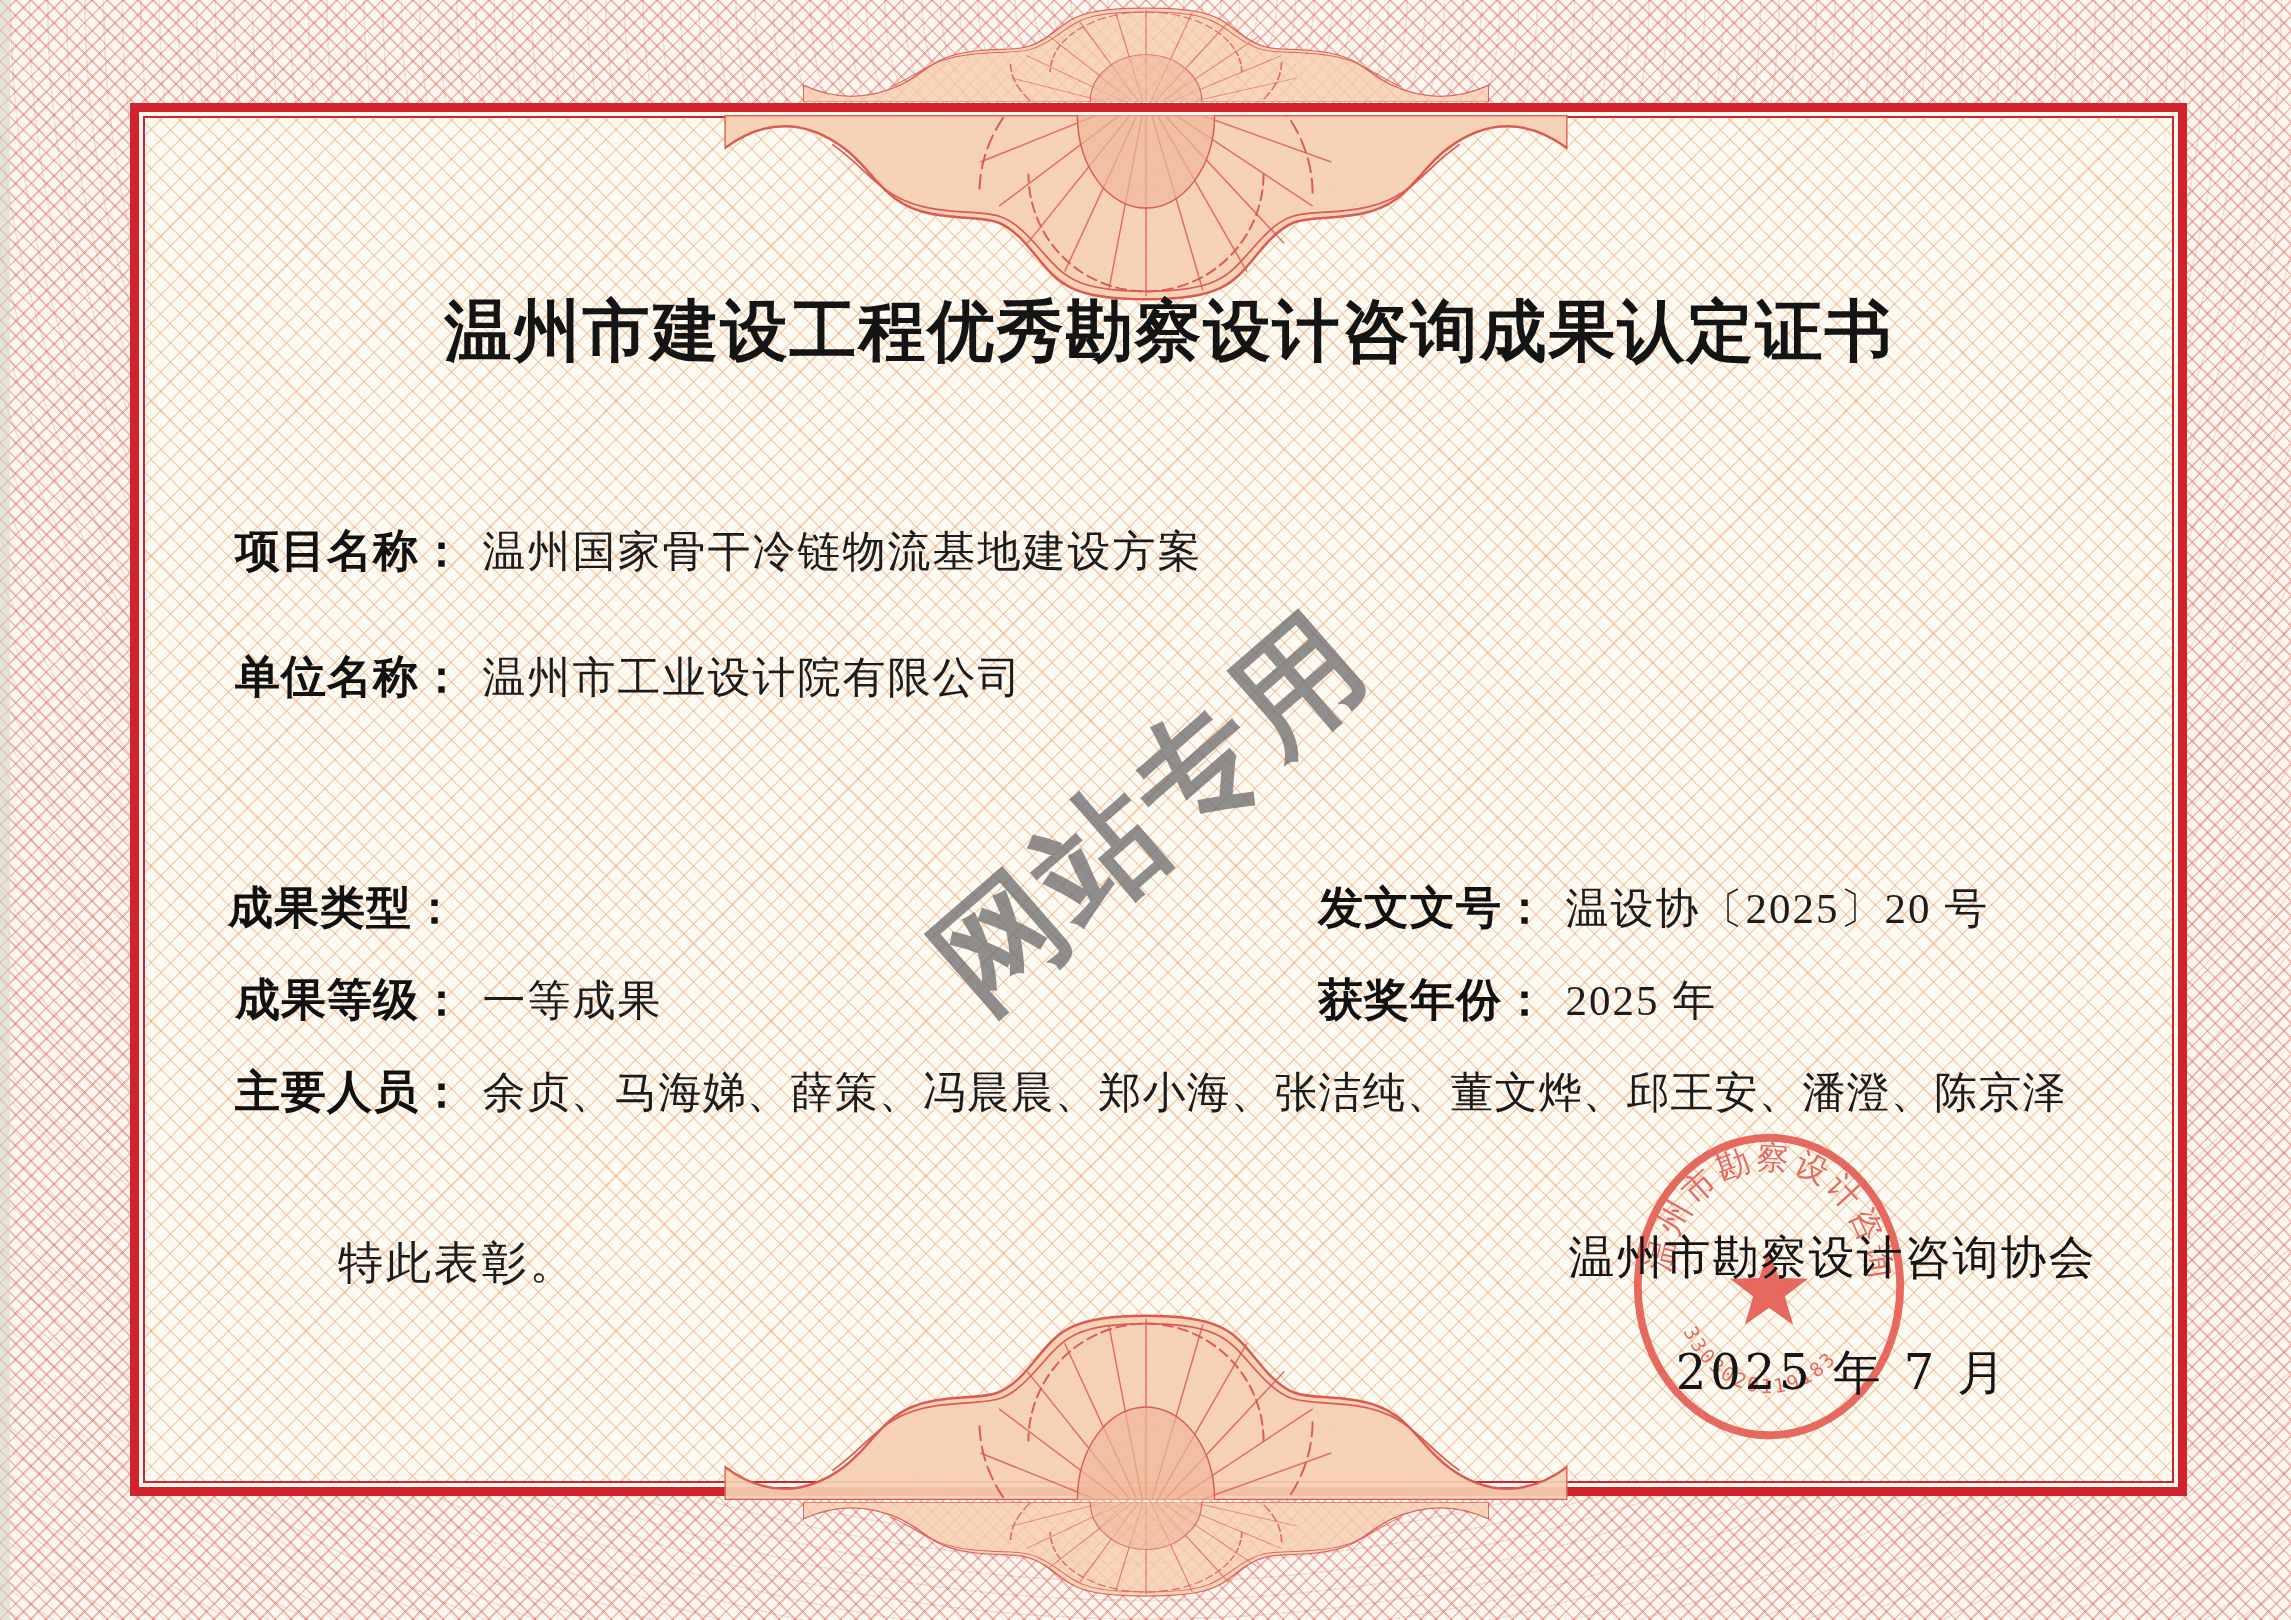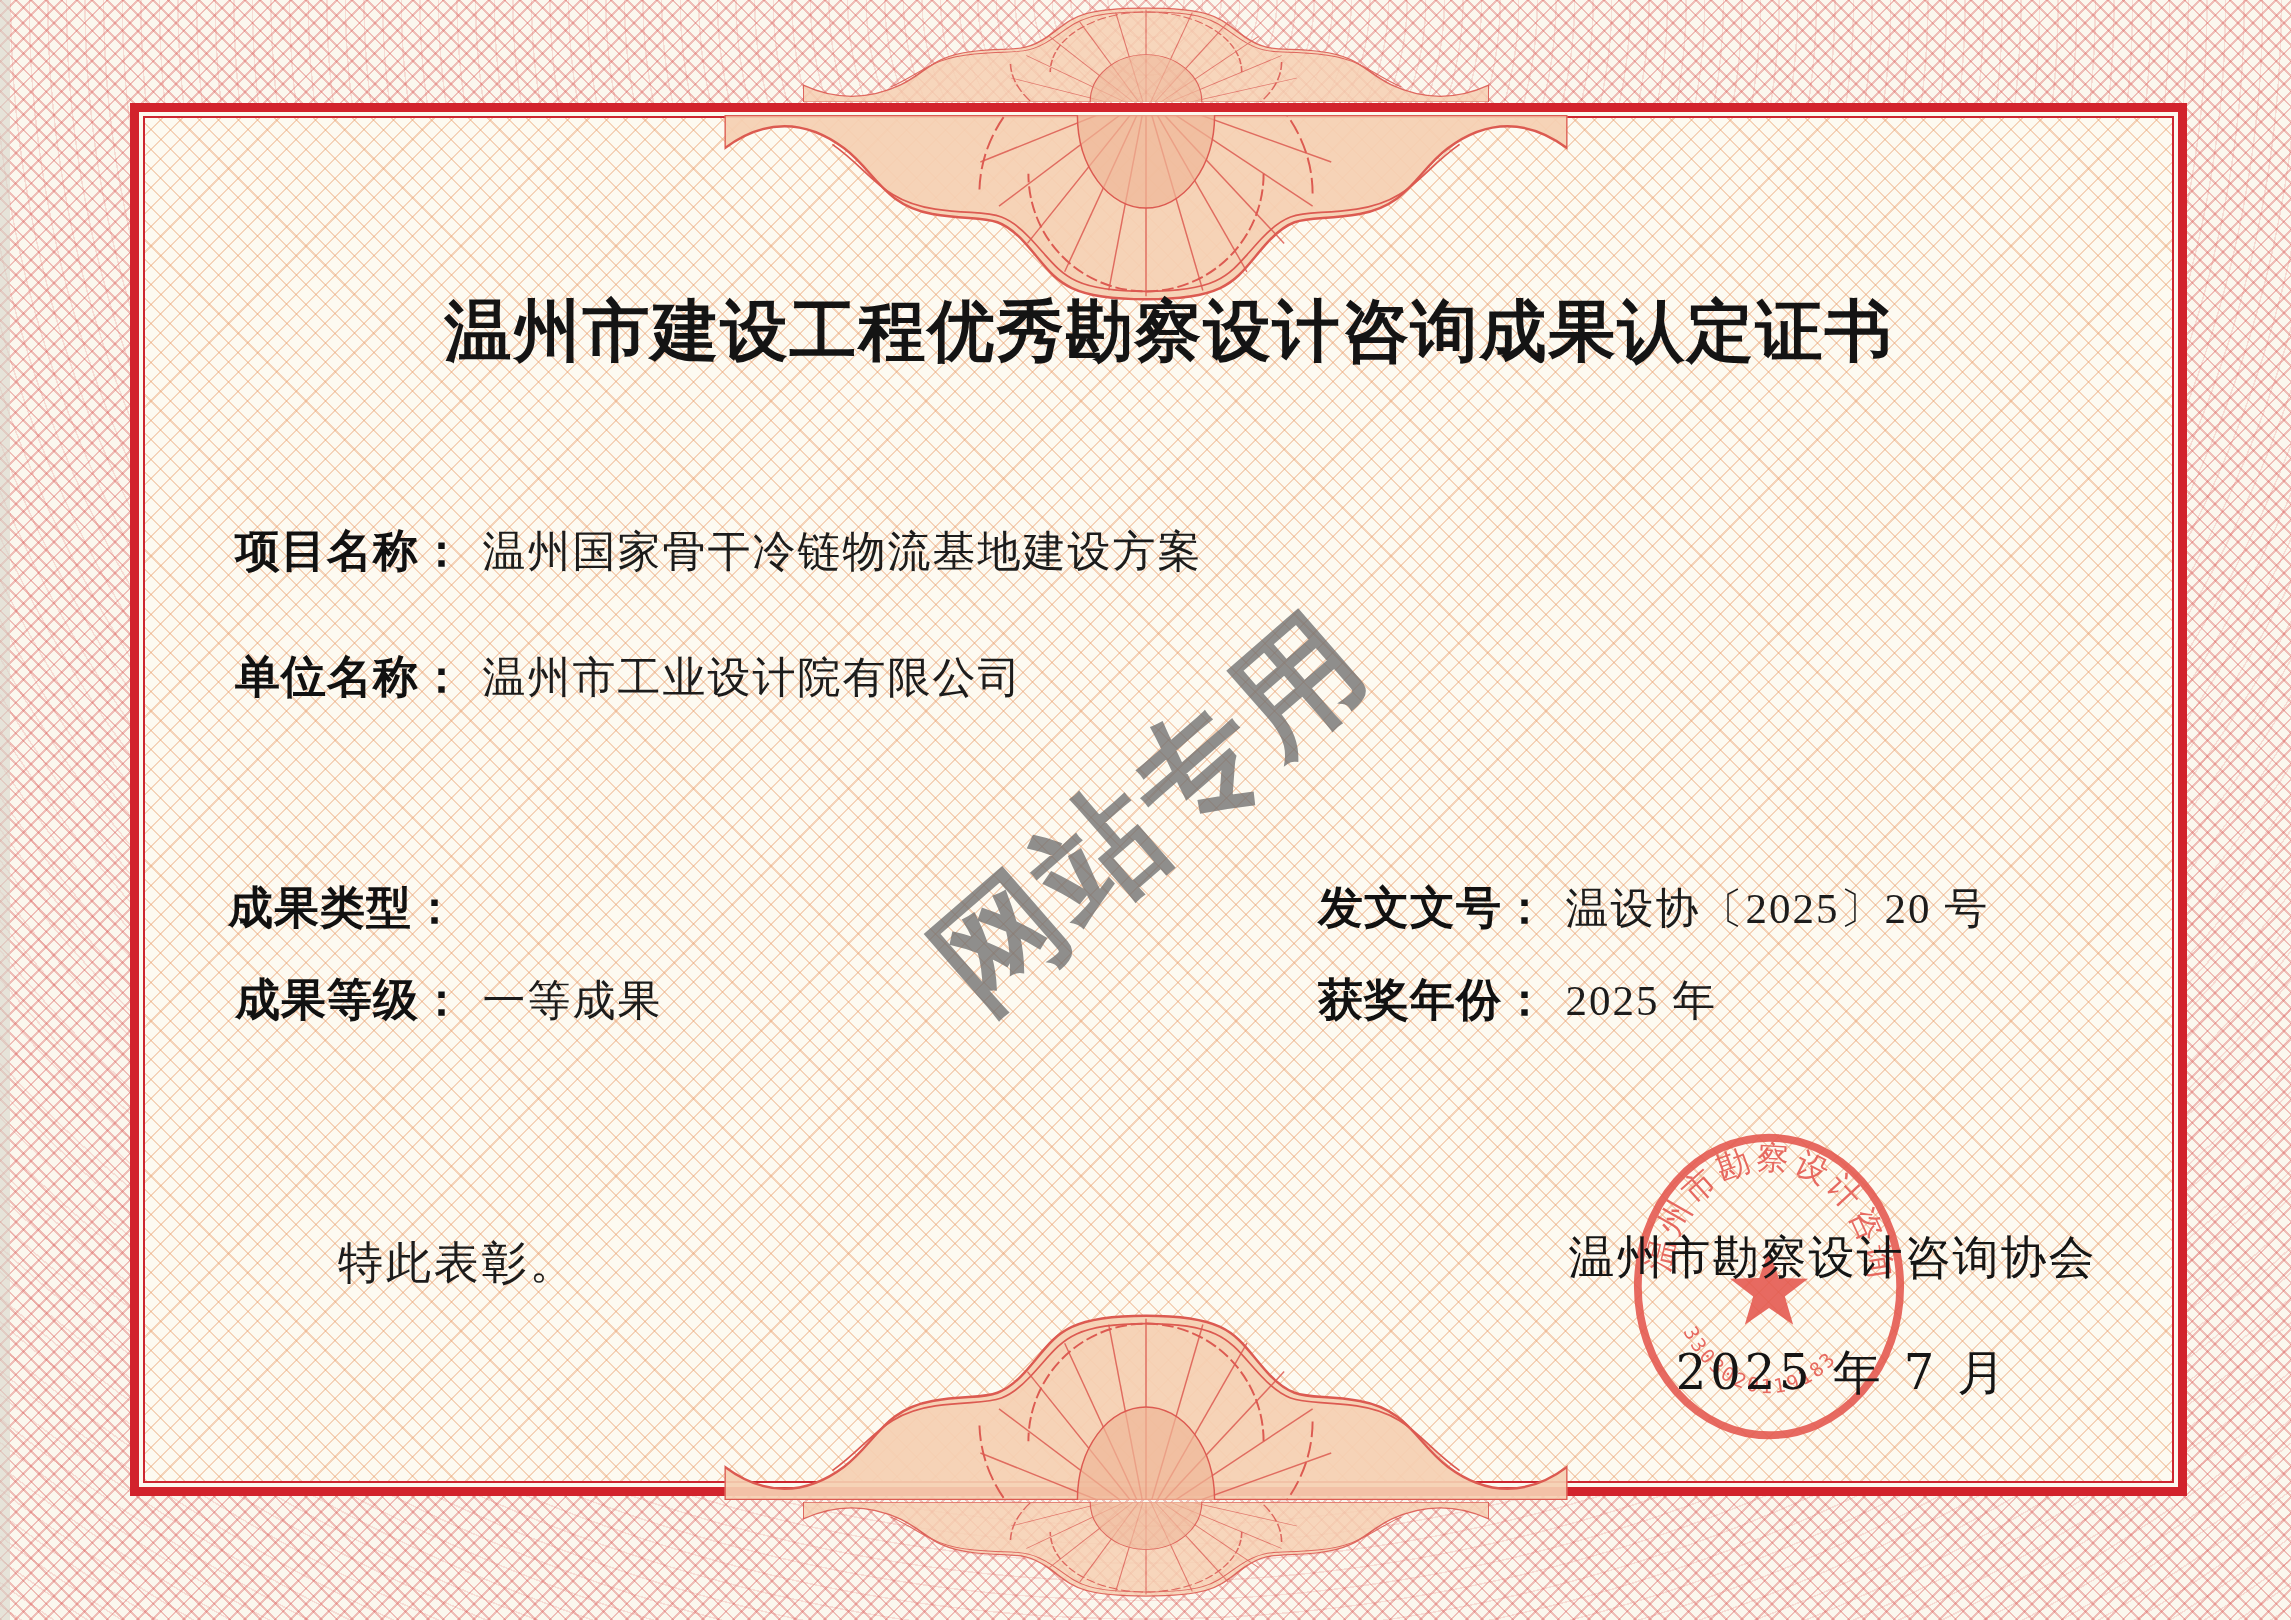--- a/index.html
+++ b/index.html
@@ -130,20 +130,24 @@
   <div class="row" style="left:235px;top:970px;">
     <span class="lbl">成果等级：</span>
     <span class="val">一等成果</span>
   </div>
 
   <div class="row" style="left:1318px;top:970px;">
     <span class="lbl">获奖年份：</span>
     <span class="val">2025 年</span>
   </div>
 
+  <div class="row" style="left:235px;top:1062px;">
+    <span class="lbl">主要人员：</span>
+    <span class="val" style="letter-spacing:1px;">余贞、马海娣、薛策、冯晨晨、郑小海、张洁纯、董文烨、邱王安、潘澄、陈京泽</span>
+  </div>
 
   <div class="closing">特此表彰。</div>
 
   <svg class="seal" width="284" height="323" viewBox="0 0 290 330">
     <ellipse cx="145" cy="165" rx="134" ry="152" fill="none" stroke="#e4574e" stroke-width="8"></ellipse>
     <defs>
       <path id="seal-top-arc" d="M 42,165 A 103,120 0 1 1 248,165" fill="none"></path>
       <path id="seal-bottom-arc" d="M 50,190 A 100,122 0 0 0 240,190" fill="none"></path>
     </defs>
     <text font-size="33" fill="#e4574e" font-family="Liberation Serif, serif" letter-spacing="4">

